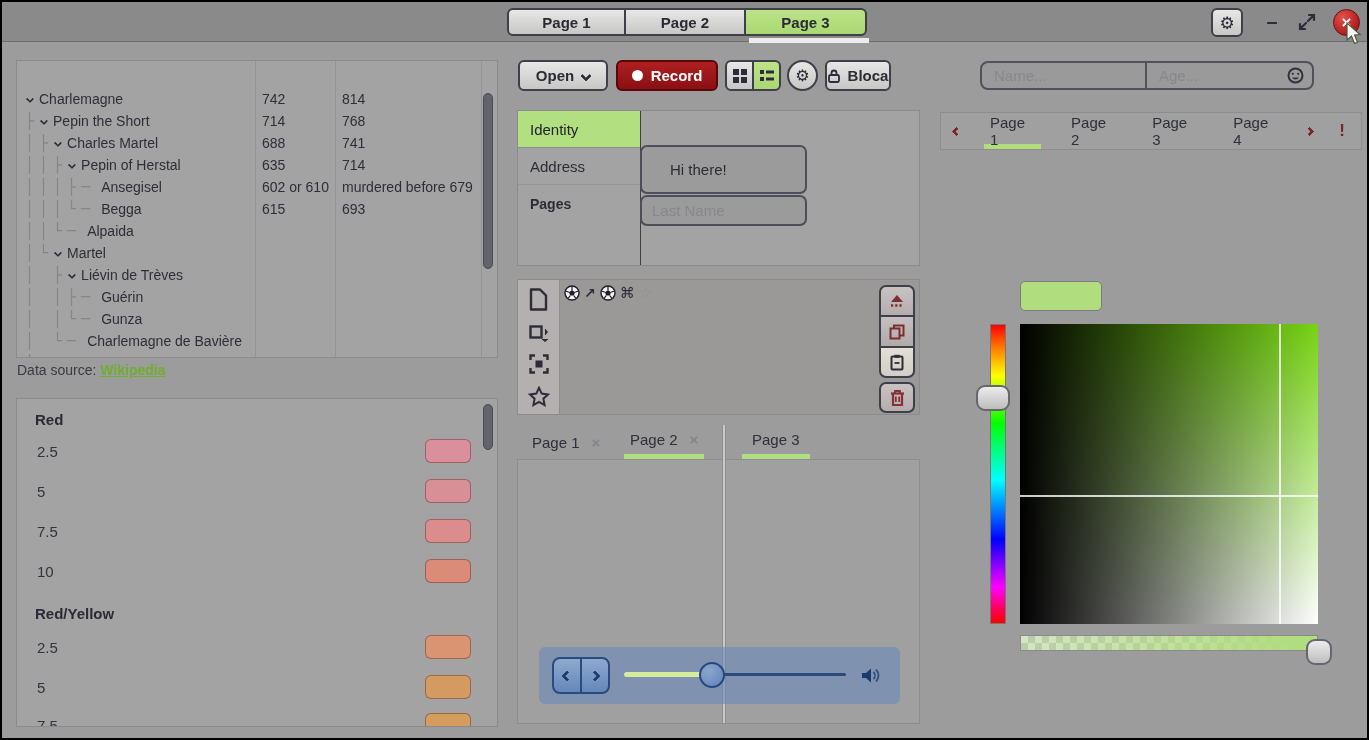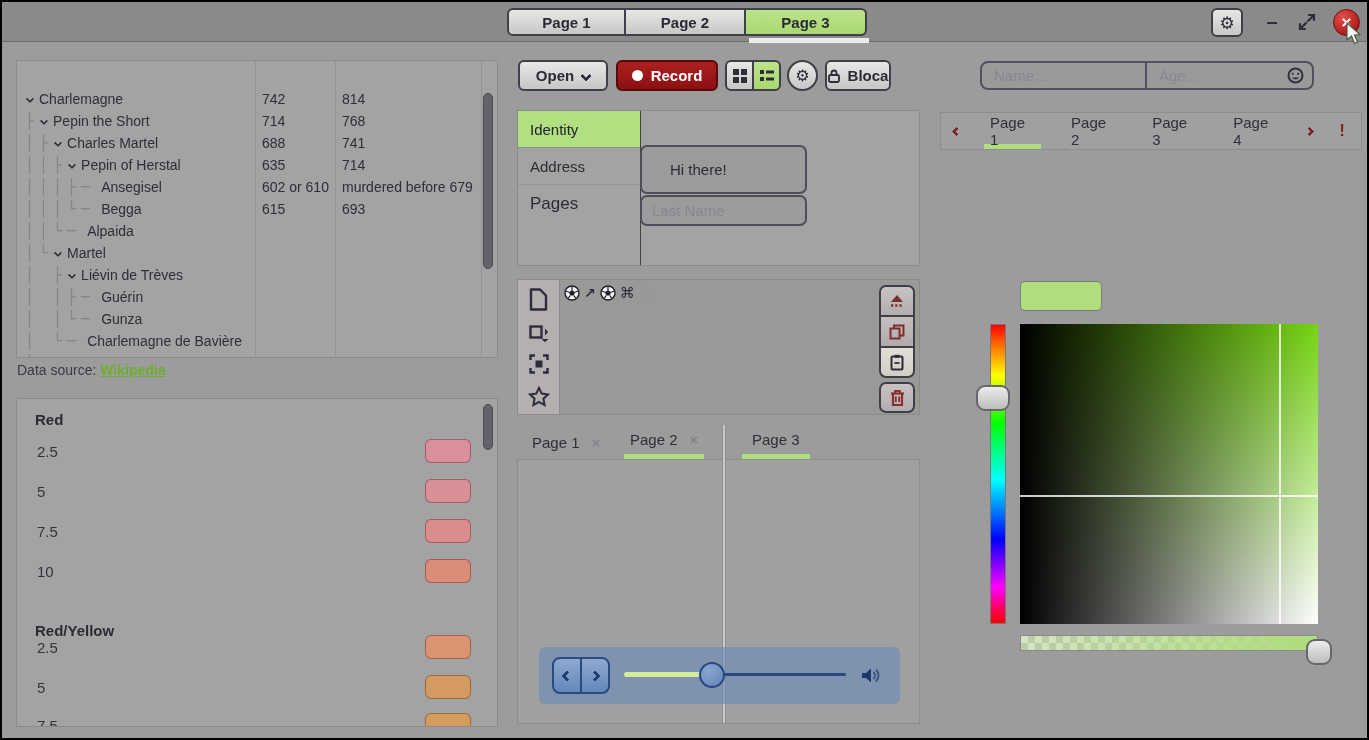--- a/index.html
+++ b/index.html
@@ -188,21 +188,21 @@
   <div class="panel" style="left:14px;top:396px;width:482px;height:329px;overflow:hidden;">
     <div class="ptitle" style="top:12px;">Red</div>
     <div class="plabel" style="top:44px;">2.5</div>
     <div class="sw" style="right: 26px; top: 40px; background: rgb(217, 144, 156);"></div>
     <div class="plabel" style="top:84px;">5</div>
     <div class="sw" style="right: 26px; top: 80px; background: rgb(217, 143, 150);"></div>
     <div class="plabel" style="top:124px;">7.5</div>
     <div class="sw" style="right: 26px; top: 120px; background: rgb(218, 141, 140);"></div>
     <div class="plabel" style="top:164px;">10</div>
     <div class="sw" style="right: 26px; top: 160px; background: rgb(219, 140, 121);"></div>
-    <div class="ptitle" style="top:206px;margin-top:17px;">Red/Yellow</div>
+    <div class="ptitle" style="top:206px;">Red/Yellow</div>
     <div class="plabel" style="top:240px;">2.5</div>
     <div class="sw" style="right: 26px; top: 236px; background: rgb(219, 148, 113);"></div>
     <div class="plabel" style="top:280px;">5</div>
     <div class="sw" style="right: 26px; top: 276px; background: rgb(211, 155, 97);"></div>
     <div class="plabel" style="top:318px;">7.5</div>
     <div class="sw" style="right: 26px; top: 314px; background: rgb(212, 157, 93);"></div>
     <div class="scrollthumb" style="right:4px;top:5px;height:46px;"></div>
   </div>
 
   <div style="position:absolute;left:515px;top:58px;width:403px;height:32px;">
@@ -245,21 +245,21 @@
   </div>
 
   <div class="panel" style="left:515px;top:108px;width:403px;height:156px;">
     <div style="position:absolute;left:0;top:0;width:123px;height:100%;border-right:1px solid #404040;">
       <div style="height:37px;background:#b2df7f;display:flex;align-items:center;padding-left:12px;font-size:15px;color:#23232c;border-bottom:1px solid #8d8d8d;">
           <span>Identity</span>
         </div>
       <div style="height:37px;display:flex;align-items:center;padding-left:12px;font-size:15px;border-bottom:1px solid #949494;">
           <span>Address</span>
         </div>
-      <div style="height:37px;display:flex;align-items:center;padding-left:12px;font-size:17px;">
+      <div style="height:37px;display:flex;align-items:center;padding-left:12px;font-size:14px;font-weight:bold;">
           <span>Pages</span>
         </div>
     </div>
     <div class="input" style="position:absolute;left:122px;top:34px;width:167px;height:49px;padding-left:28px;">
         <span>Hi there!</span>
       </div>
     <div class="input" style="position:absolute;left:122px;top:84px;width:167px;height:31px;">
         <span class="placeholder">Last Name</span>
       </div>
   </div>

